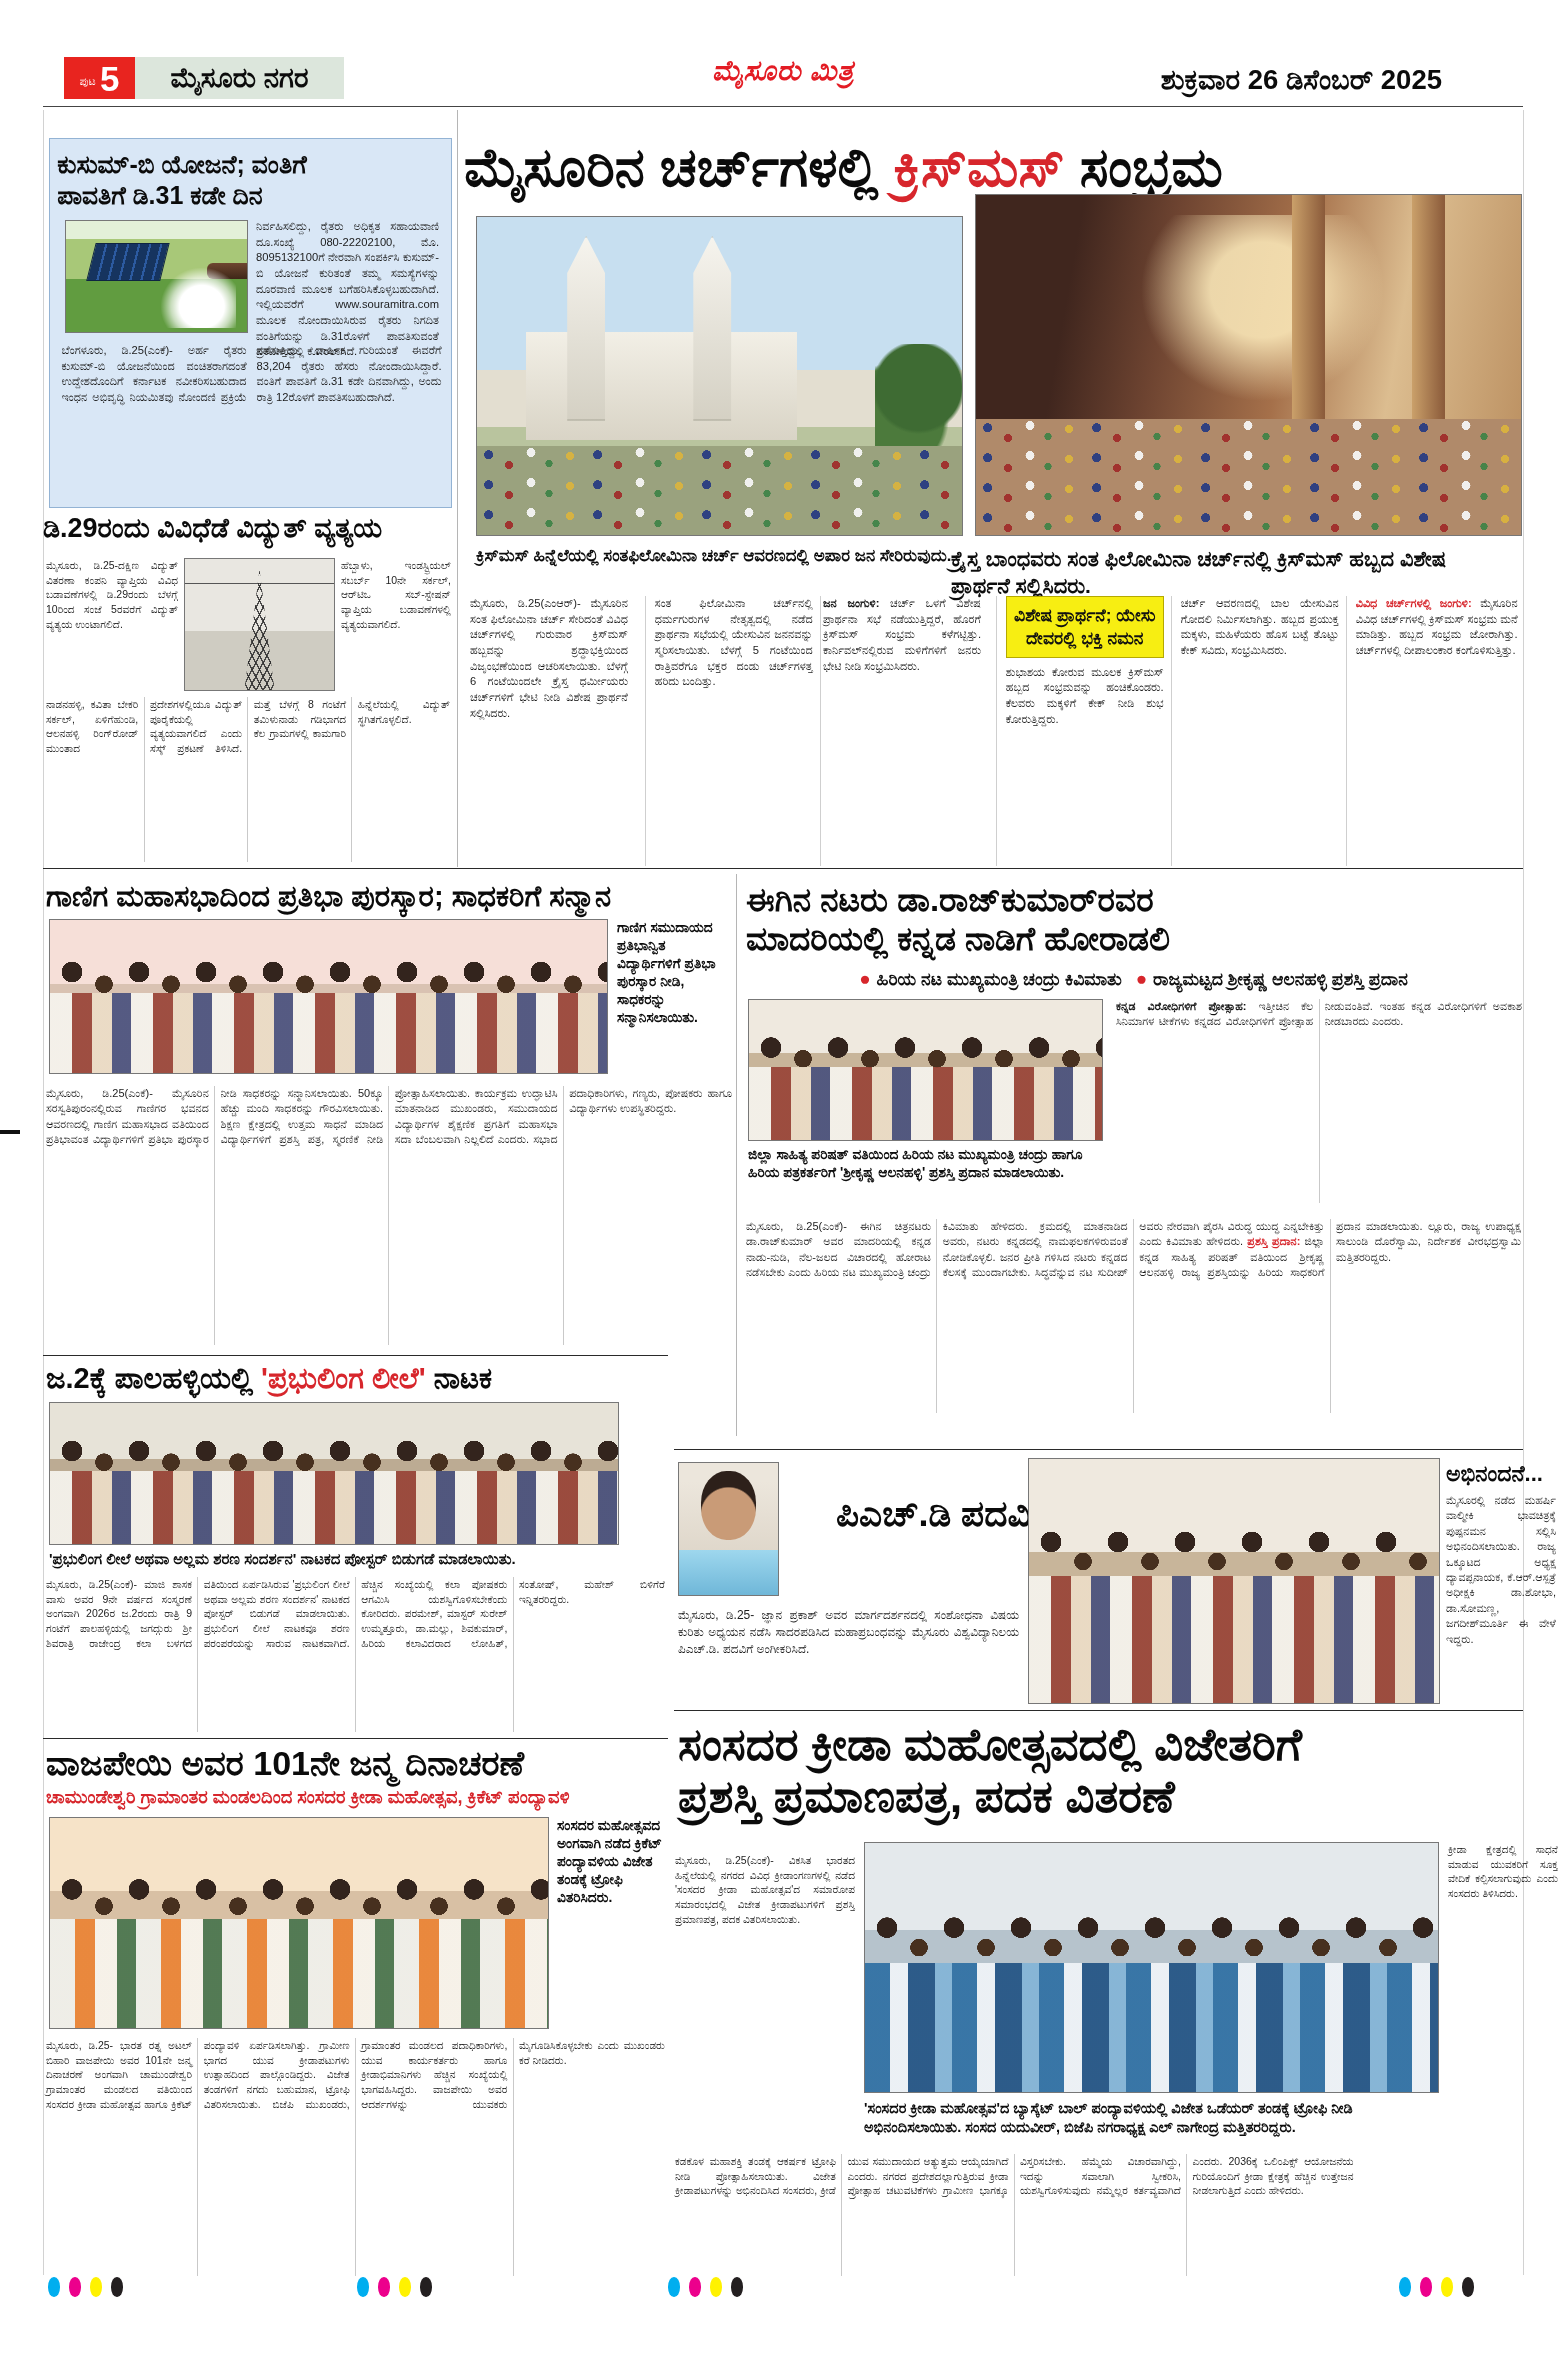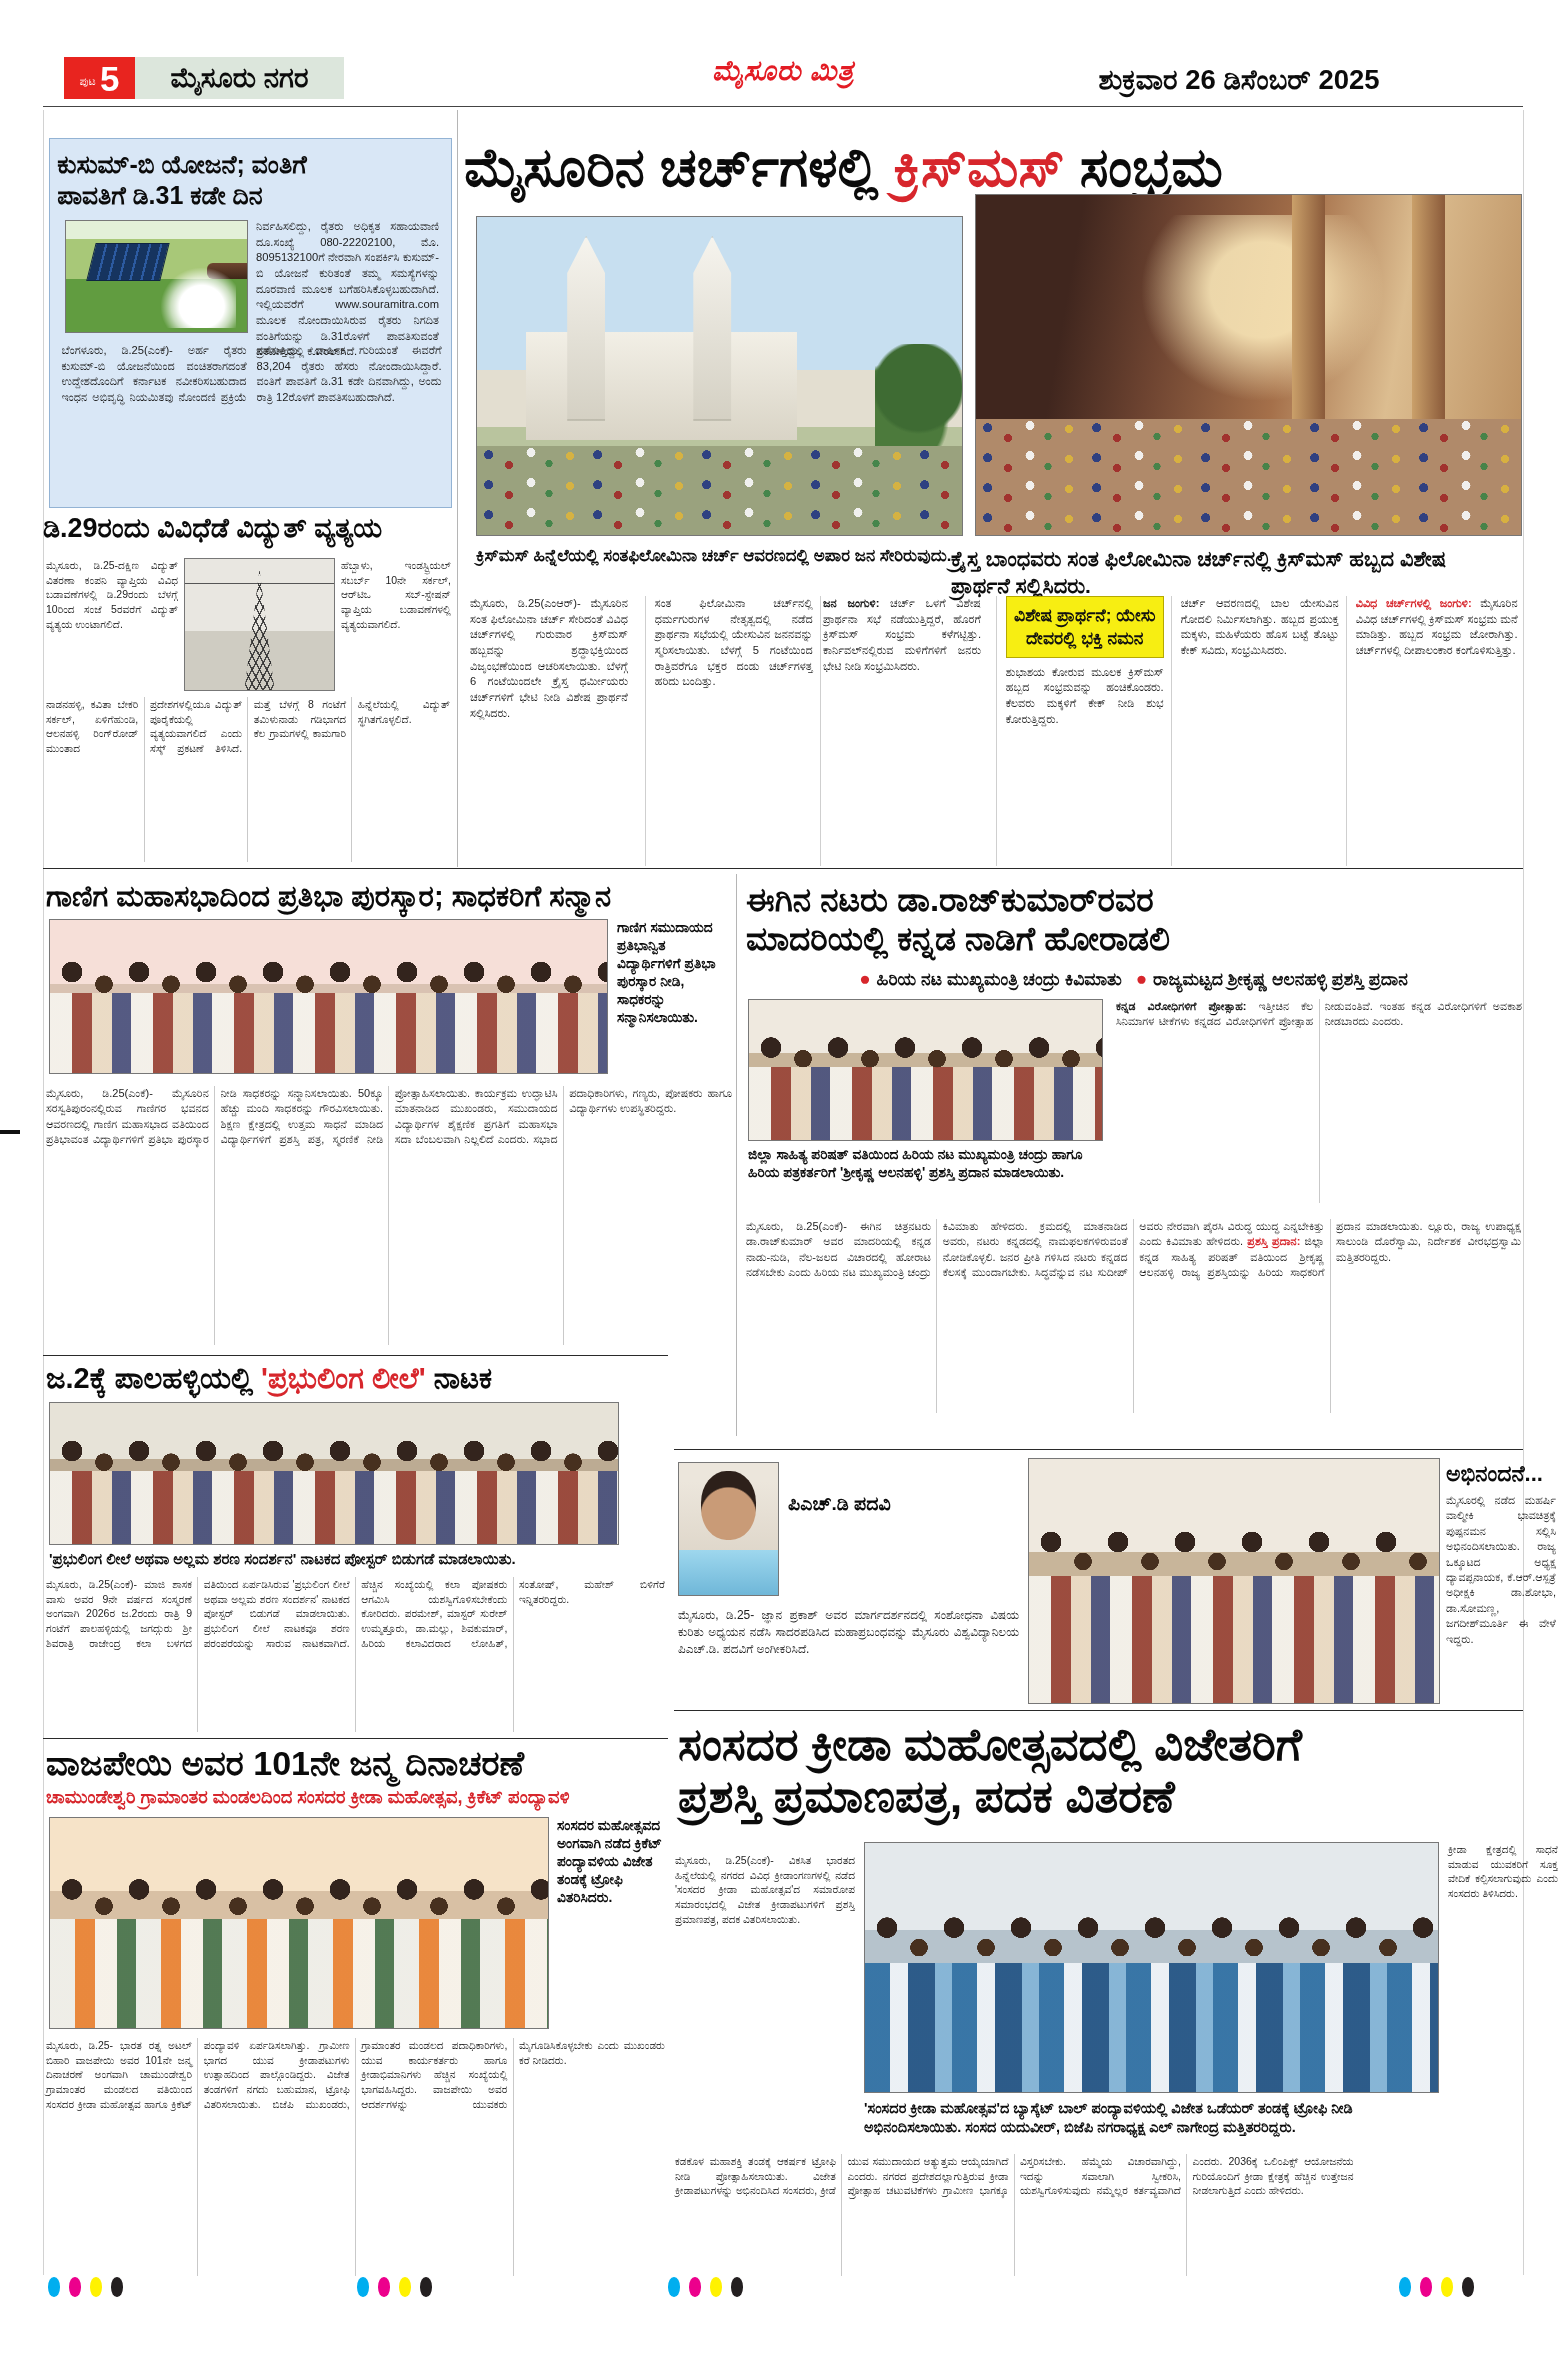--- a/index.html
+++ b/index.html
@@ -18,21 +18,21 @@
   .vline{position:absolute;background:#b5b5b5;width:0.7px;}
   
   .pagebox{position:absolute;left:64px;top:57px;width:71px;height:42px;background:#e8241f;color:#fff;
     display:flex;align-items:center;justify-content:center;gap:4.3px;}
   .pagebox .lbl{font-size:11px;transform:translateY(2.9px);}
   .pagebox .num{font-size:35px;font-weight:bold;line-height:1;}
   .sectionbox{position:absolute;left:135px;top:57px;width:209px;height:42px;background:#dce6dc;
     display:flex;align-items:center;justify-content:center;font-size:27.5px;font-weight:bold;color:#0c0c0c;}
   .masthead{position:absolute;left:638px;top:42px;width:290px;height:59px;display:flex;align-items:center;justify-content:center;
     font-size:28px;font-weight:bold;color:#e31c24;font-style:italic;letter-spacing:0.7px;}
-  .dateline-top{position:absolute;left:1036px;top:64px;width:406px;height:36px;text-align:center;
+  .dateline-top{position:absolute;left:1036px;top:64px;width:406px;height:36px;text-align:right;
     font-size:27.5px;font-weight:bold;color:#0c0c0c;}
   
   .h-main{font-weight:bold;color:#0b0b0b;}
   
   .kusumbox{position:absolute;left:49px;top:138px;width:403px;height:370px;background:#d9e7f6;border:1.4px solid #93b3d4;box-sizing:border-box;}
   
   .photo{position:absolute;overflow:hidden;border:0.7px solid #777;box-sizing:border-box;background:#c9c2b4;}
   .photo > div{position:absolute;}
   
   .solar{background:linear-gradient(180deg,#e3f0d8 0 16%,#a8c878 16% 52%,#619c40 52% 100%);}
@@ -203,21 +203,21 @@
   </div>
   <div class="photo people bg-room" style="left:49px;top:1402px;width:570px;height:143px;position:absolute;"></div>
   <div class="abs caption ctr" style="left:49px;top:1549px;width:570px;font-size:15px;">'ಪ್ರಭುಲಿಂಗ ಲೀಲೆ ಅಥವಾ ಅಲ್ಲಮ ಶರಣ ಸಂದರ್ಶನ' ನಾಟಕದ ಪೋಸ್ಟರ್ ಬಿಡುಗಡೆ ಮಾಡಲಾಯಿತು.</div>
   <div class="abs bodytext colblock c4 small" style="left:46px;top:1577px;width:619px;height:155px;">ಮೈಸೂರು, ಡಿ.25(ಎಂಕೆ)- ಮಾಜಿ ಶಾಸಕ ವಾಸು ಅವರ 9ನೇ ವರ್ಷದ ಸಂಸ್ಮರಣೆ ಅಂಗವಾಗಿ 2026ರ ಜ.2ರಂದು ರಾತ್ರಿ 9 ಗಂಟೆಗೆ ಪಾಲಹಳ್ಳಿಯಲ್ಲಿ ಜಗದ್ಗುರು ಶ್ರೀ ಶಿವರಾತ್ರಿ ರಾಜೇಂದ್ರ ಕಲಾ ಬಳಗದ ವತಿಯಿಂದ ಏರ್ಪಡಿಸಿರುವ 'ಪ್ರಭುಲಿಂಗ ಲೀಲೆ ಅಥವಾ ಅಲ್ಲಮ ಶರಣ ಸಂದರ್ಶನ' ನಾಟಕದ ಪೋಸ್ಟರ್ ಬಿಡುಗಡೆ ಮಾಡಲಾಯಿತು. ಪ್ರಭುಲಿಂಗ ಲೀಲೆ ನಾಟಕವೂ ಶರಣ ಪರಂಪರೆಯನ್ನು ಸಾರುವ ನಾಟಕವಾಗಿದೆ. ಹೆಚ್ಚಿನ ಸಂಖ್ಯೆಯಲ್ಲಿ ಕಲಾ ಪೋಷಕರು ಆಗಮಿಸಿ ಯಶಸ್ವಿಗೊಳಿಸಬೇಕೆಂದು ಕೋರಿದರು. ಪರಮೇಶ್, ಮಾಸ್ಟರ್ ಸುರೇಶ್ ಉಮ್ಮತ್ತೂರು, ಡಾ.ಮಲ್ಲು, ಶಿವಕುಮಾರ್, ಹಿರಿಯ ಕಲಾವಿದರಾದ ಲೋಹಿತ್, ಸಂತೋಷ್, ಮಹೇಶ್ ಬಿಳಿಗೆರೆ ಇನ್ನಿತರರಿದ್ದರು.</div>
 
   <div class="hline" style="left:674px;top:1449px;width:849px;"></div>
   <div class="photo portrait" style="left:678px;top:1462px;width:101px;height:134px;position:absolute;">
     <div class="head"></div>
     <div class="shirt"></div>
   </div>
-  <div class="abs ctr h-main" style="left:788px;top:1493px;width:230px;font-size:19px;">ಪಿಎಚ್.ಡಿ ಪದವಿ</div>
+  <div class="abs ctr h-main" style="left:836px;top:1493px;width:230px;font-size:36px;">ಪಿಎಚ್.ಡಿ ಪದವಿ</div>
   <div class="abs bodytext" style="left:678px;top:1607px;width:341px;height:101px;font-size:12px;">ಮೈಸೂರು, ಡಿ.25- ಜ್ಞಾನ ಪ್ರಕಾಶ್ ಅವರ ಮಾರ್ಗದರ್ಶನದಲ್ಲಿ ಸಂಶೋಧನಾ ವಿಷಯ ಕುರಿತು ಅಧ್ಯಯನ ನಡೆಸಿ ಸಾದರಪಡಿಸಿದ ಮಹಾಪ್ರಬಂಧವನ್ನು ಮೈಸೂರು ವಿಶ್ವವಿದ್ಯಾನಿಲಯ ಪಿಎಚ್.ಡಿ. ಪದವಿಗೆ ಅಂಗೀಕರಿಸಿದೆ.</div>
   <div class="photo people bg-indoor" style="left:1028px;top:1458px;width:412px;height:246px;position:absolute;"></div>
   <div class="abs h-main" style="left:1446px;top:1461px;width:110px;font-size:22px;">ಅಭಿನಂದನೆ...</div>
   <div class="abs bodytext" style="left:1446px;top:1493px;width:110px;height:215px;font-size:11px;">ಮೈಸೂರಲ್ಲಿ ನಡೆದ ಮಹರ್ಷಿ ವಾಲ್ಮೀಕಿ ಭಾವಚಿತ್ರಕ್ಕೆ ಪುಷ್ಪನಮನ ಸಲ್ಲಿಸಿ ಅಭಿನಂದಿಸಲಾಯಿತು. ರಾಜ್ಯ ಒಕ್ಕೂಟದ ಅಧ್ಯಕ್ಷ ದ್ಯಾವಪ್ಪನಾಯಕ, ಕೆ.ಆರ್.ಆಸ್ಪತ್ರೆ ಅಧೀಕ್ಷಕಿ ಡಾ.ಶೋಭಾ, ಡಾ.ಸೋಮಣ್ಣ, ಜಗದೀಶ್‌ಮೂರ್ತಿ ಈ ವೇಳೆ ಇದ್ದರು.</div>
 
   <div class="hline" style="left:674px;top:1710px;width:849px;"></div>
   <div class="abs h-main" style="left:678px;top:1719px;width:845px;font-size:45px;line-height:1.16;">
     <div>ಸಂಸದರ ಕ್ರೀಡಾ ಮಹೋತ್ಸವದಲ್ಲಿ ವಿಜೇತರಿಗೆ</div>
     <div>ಪ್ರಶಸ್ತಿ ಪ್ರಮಾಣಪತ್ರ, ಪದಕ ವಿತರಣೆ</div>
   </div>

